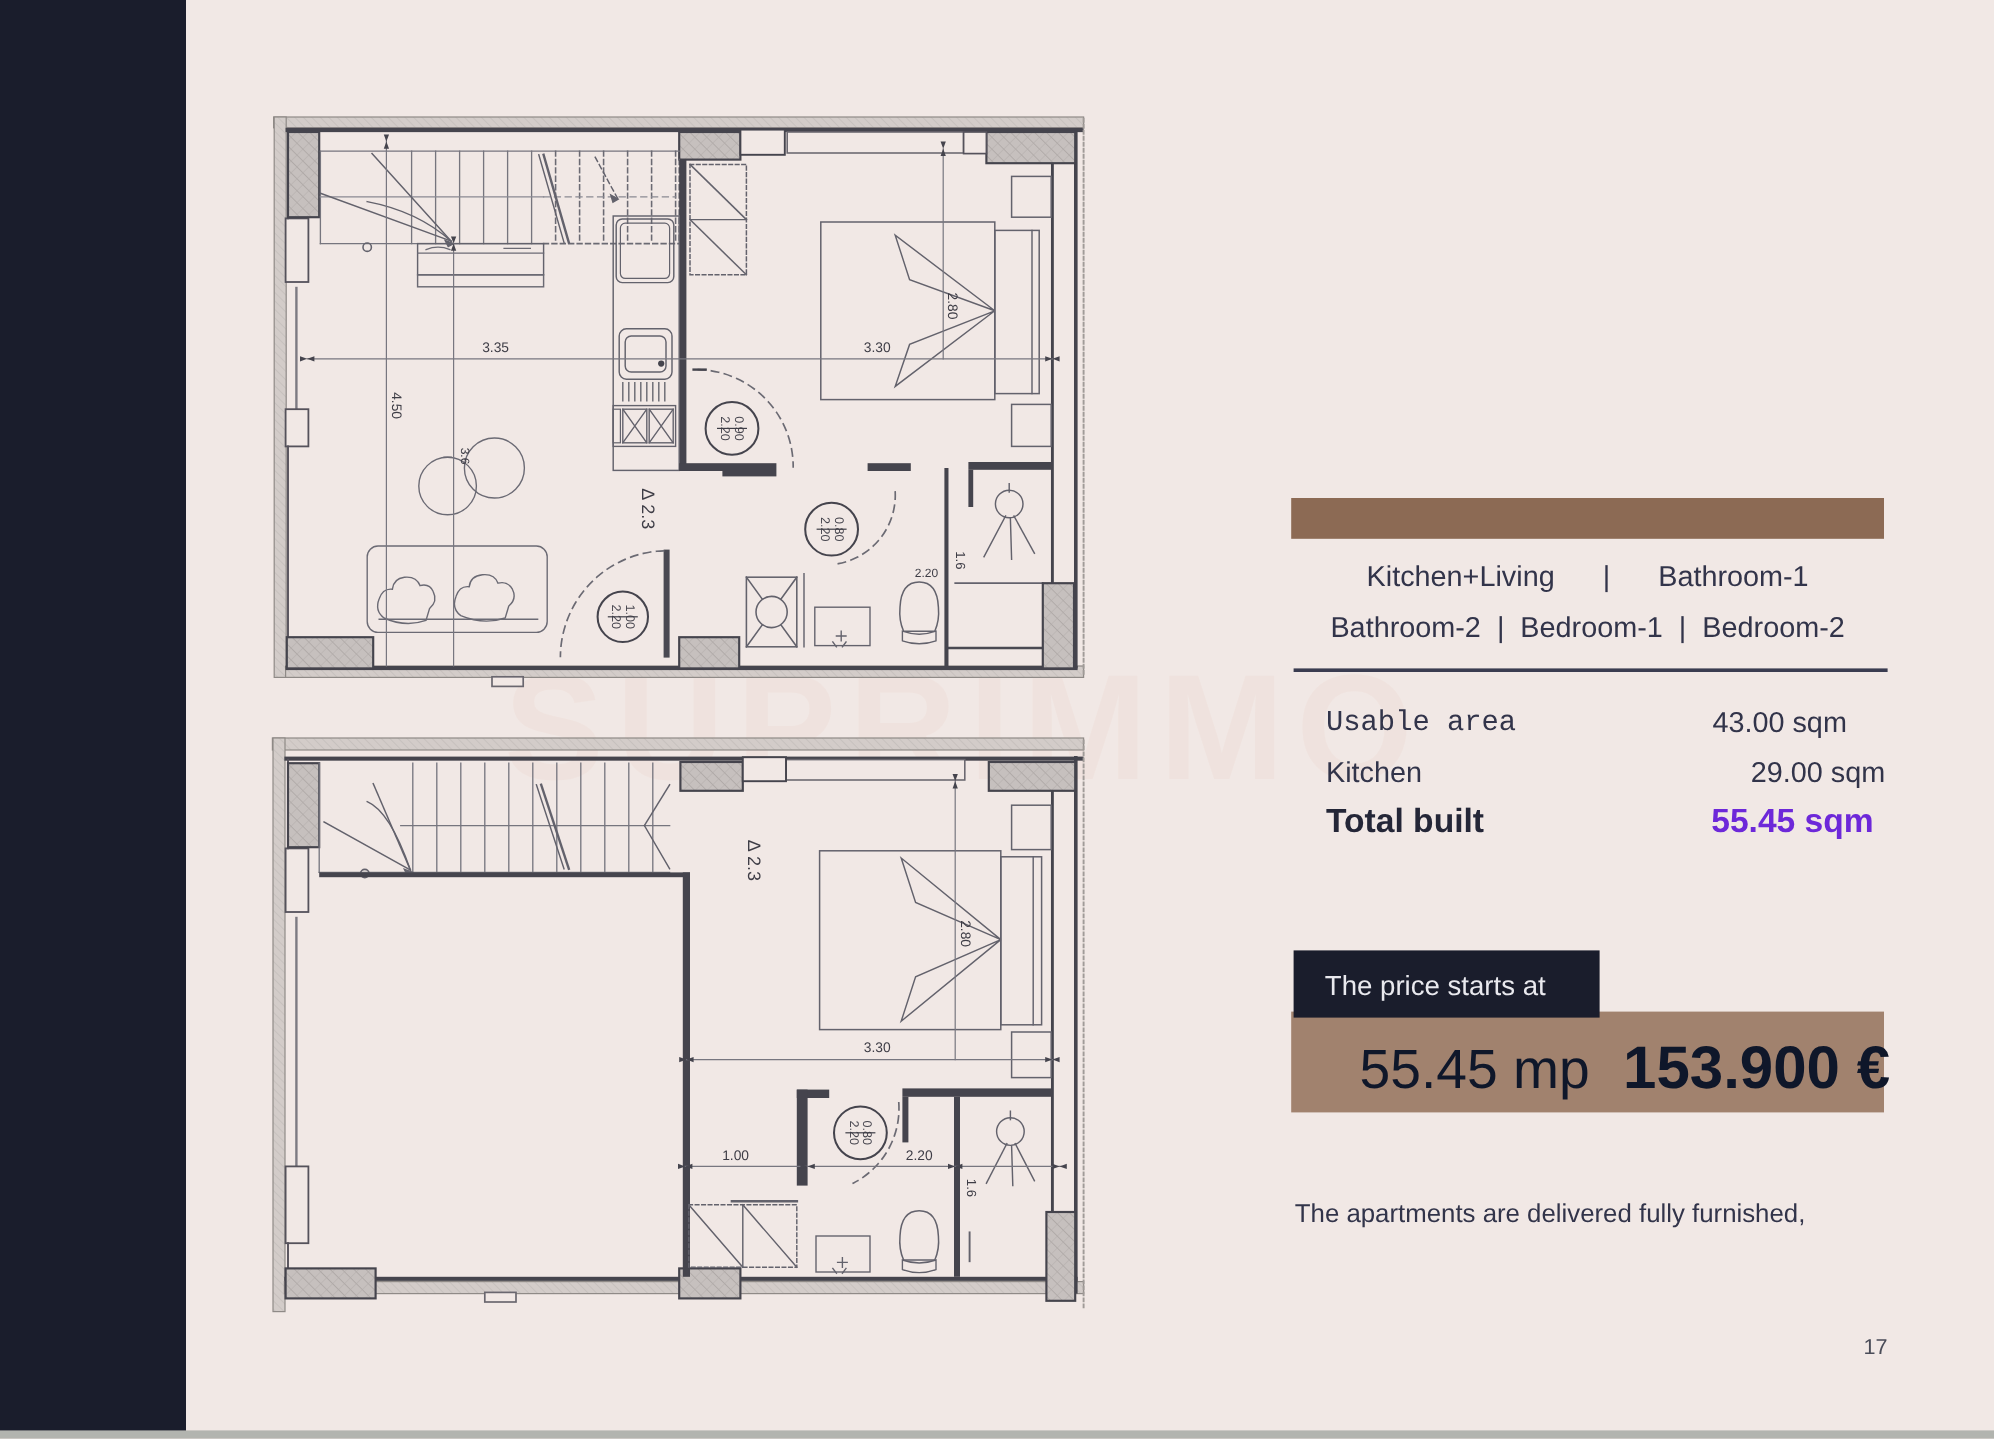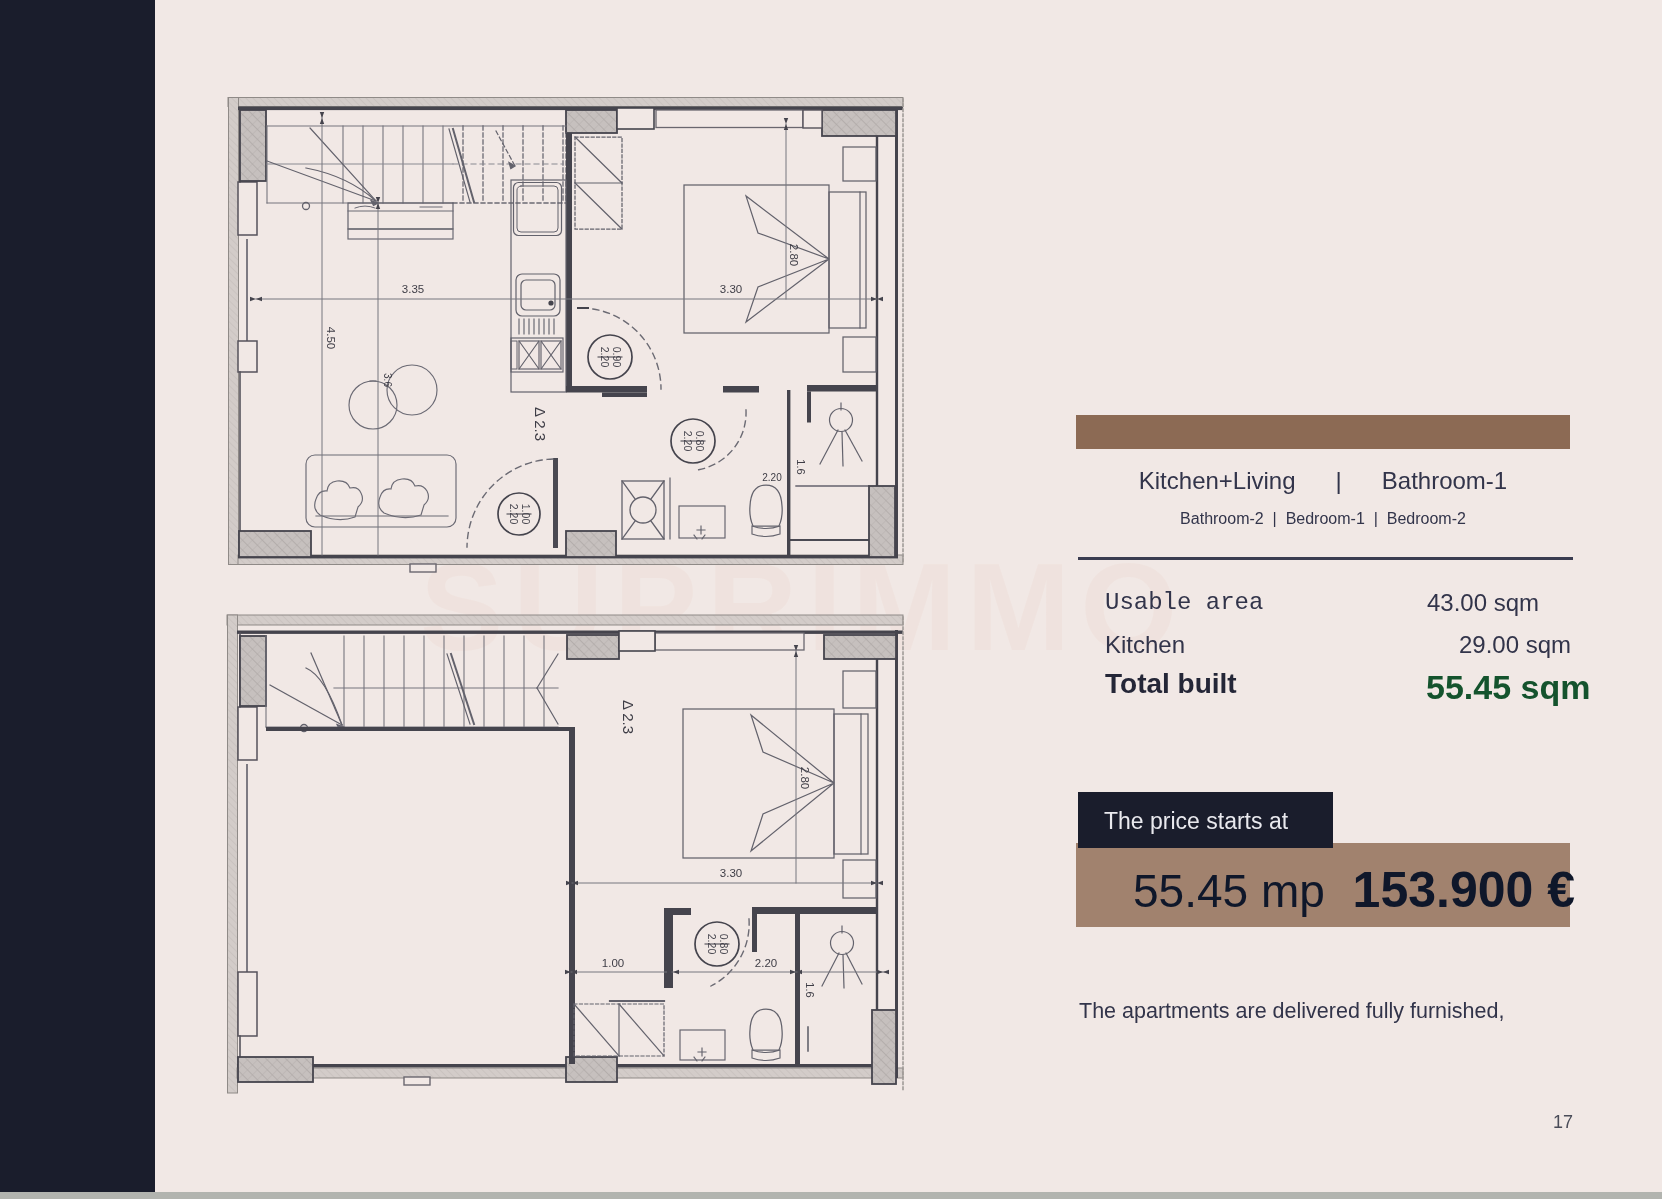--- a/index.html
+++ b/index.html
@@ -10,28 +10,28 @@
 <body>
 
 <div class="abs" style="left:0;top:0;width:155px;height:1193px;background:#1a1d2c"></div>
 
 <div class="abs" style="left:0;top:1192px;width:1662px;height:7px;background:#b2b4af"></div>
 
 <div class="abs" style="left:420px;top:535px;width:1160px;font-size:125px;font-weight:bold;color:#c2410c;opacity:0.028;letter-spacing:10px;">SUPRIMMO</div>
 
 <div class="abs" style="left:1076px;top:415px;width:494px;height:34px;background:#8c6a54"></div>
 <div class="abs" style="left:1076px;top:467px;width:494px;text-align:center;font-size:24px;color:#32344a;">Kitchen+Living&nbsp;&nbsp;&nbsp;&nbsp;&nbsp;&nbsp;|&nbsp;&nbsp;&nbsp;&nbsp;&nbsp;&nbsp;Bathroom-1</div>
-<div class="abs" style="left:1076px;top:510px;width:494px;text-align:center;font-size:16px;color:#32344a;">Bathroom-2&nbsp;&nbsp;|&nbsp;&nbsp;Bedroom-1&nbsp;&nbsp;|&nbsp;&nbsp;Bedroom-2</div>
+<div class="abs" style="left:1076px;top:510px;width:494px;text-align:center;font-size:24px;color:#32344a;">Bathroom-2&nbsp;&nbsp;|&nbsp;&nbsp;Bedroom-1&nbsp;&nbsp;|&nbsp;&nbsp;Bedroom-2</div>
 <div class="abs" style="left:1078px;top:557px;width:495px;height:3px;background:#3a3c50"></div>
 <div class="abs" style="left:1105px;top:589px;font-size:24px;color:#32344a;font-family:Liberation Mono, monospace;">Usable area</div>
 <div class="abs" style="left:1427px;top:589px;font-size:24px;color:#32344a;">43.00 sqm</div>
 <div class="abs" style="left:1105px;top:631px;font-size:24px;color:#32344a;">Kitchen</div>
 <div class="abs" style="left:1427px;top:631px;font-size:24px;color:#32344a;margin-left:32px;">29.00 sqm</div>
 <div class="abs" style="left:1105px;top:668px;font-size:28px;color:#242637;font-weight:bold;">Total built</div>
-<div class="abs" style="left:1426px;top:668px;font-size:34px;color:#14532d;font-weight:bold;">55.45 sqm</div>
+<div class="abs" style="left:1426px;top:668px;font-size:28px;color:#6d28d9;font-weight:bold;">55.45 sqm</div>
 
 <div class="abs" style="left:1076px;top:843px;width:494px;height:84px;background:#a1826e"></div>
 <div class="abs" style="left:1078px;top:792px;width:255px;height:56px;background:#1a1d2c"></div>
 <div class="abs" style="left:1104px;top:810px;line-height:1;font-size:23px;color:#e9e9ee;">The price starts at</div>
 <div class="abs" style="left:1133px;top:865px;line-height:1;font-size:50px;font-weight:bold;color:#0f172a;"><span style="font-size:46px;font-weight:normal;">55.45 mp</span>&nbsp;&nbsp;153.900 €</div>
 <div class="abs" style="left:1079px;top:1001px;line-height:1;font-size:21.5px;color:#32344a;">The apartments are delivered fully furnished,</div>
 <div class="abs" style="left:1553px;top:1113px;line-height:1;font-size:18px;color:#4a4c58;">17</div>
 
 <svg class="abs" style="left:0;top:0" width="1662" height="1199" viewBox="0 0 1662 1199" fill="none">
 <defs>

